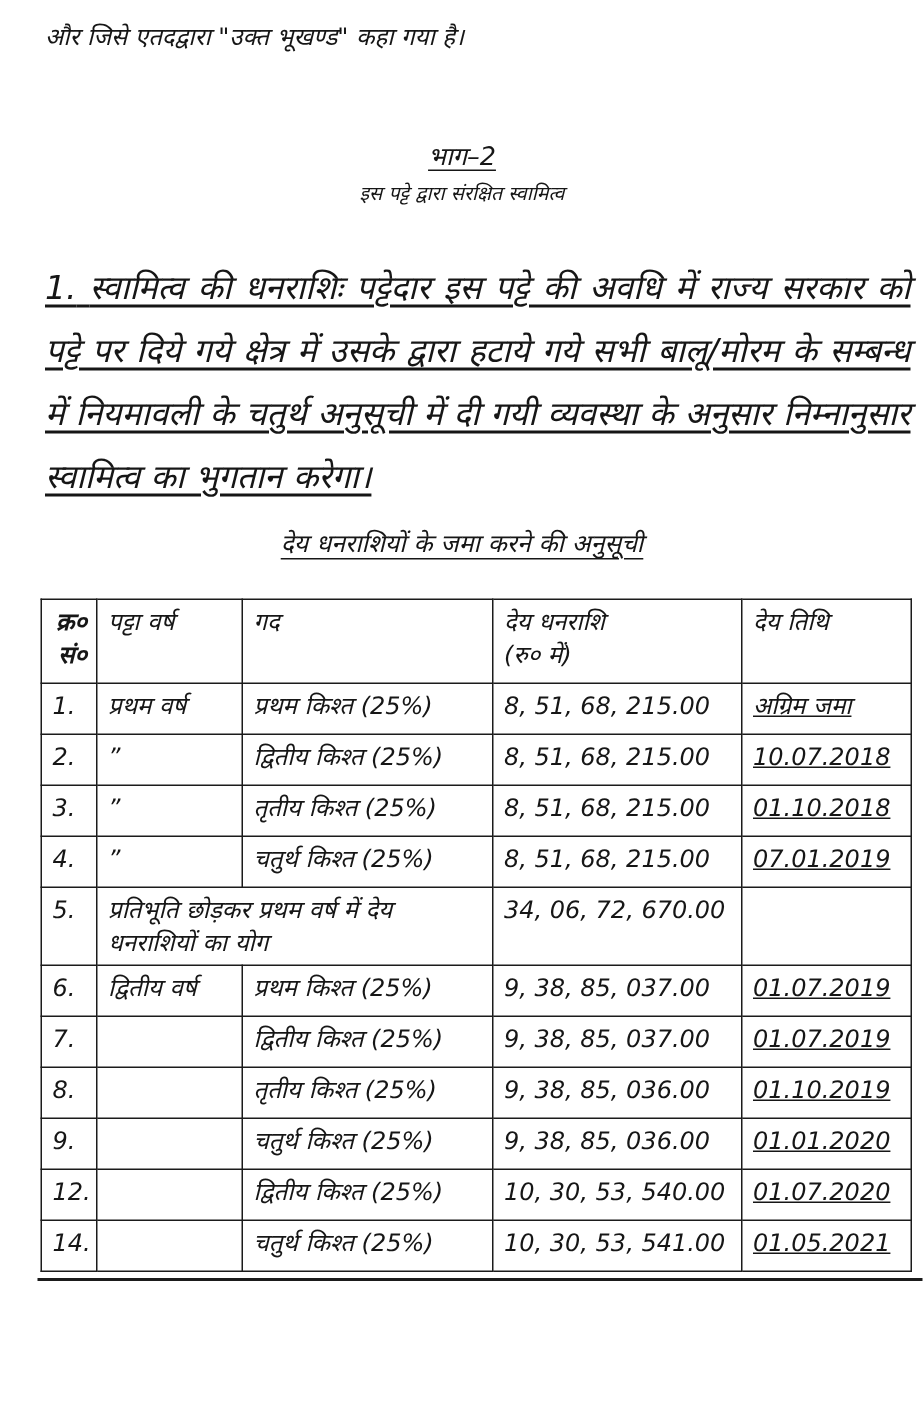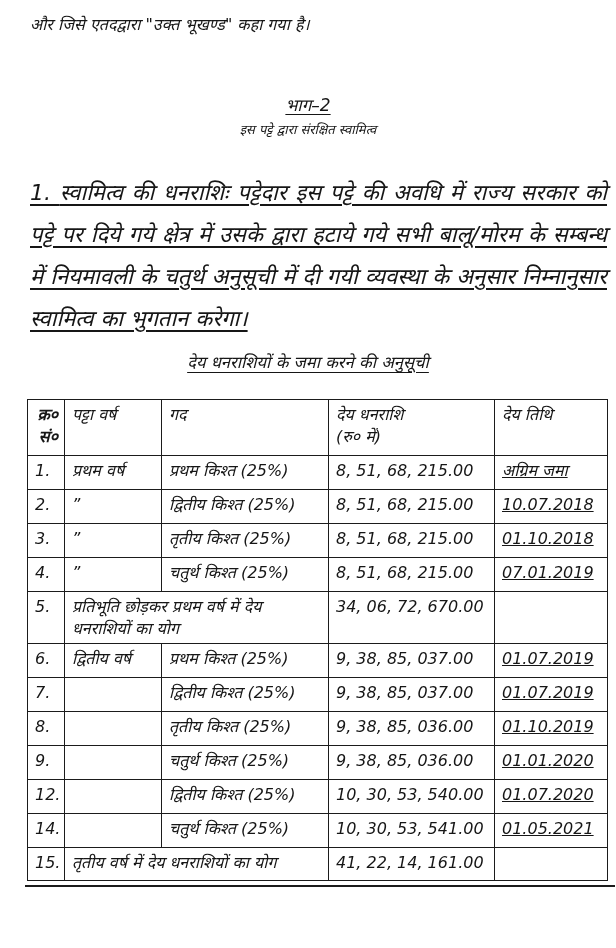--- a/index.html
+++ b/index.html
@@ -200,24 +200,18 @@
         <td class="amount">10, 30, 53, 540.00</td>
         <td class="date">01.07.2020</td>
       </tr>
       <tr class="r">
         <td class="sno">14.</td>
         <td></td>
         <td>चतुर्थ किश्त (25%)</td>
         <td class="amount">10, 30, 53, 541.00</td>
         <td class="date">01.05.2021</td>
       </tr>
-      <tr class="r15">
-        <td class="sno">15.</td>
-        <td class="merged-sum" colspan="2">तृतीय वर्ष में देय धनराशियों का योग</td>
-        <td class="amount">41, 22, 14, 161.00</td>
-        <td class="date"></td>
-      </tr>
     </tbody>
   </table>
 
   <div class="page-bottom-rule"></div>
 
 </div>
 
 </body></html>

